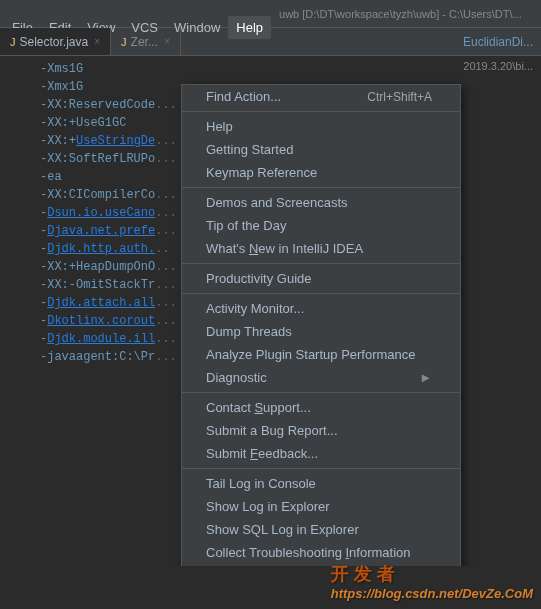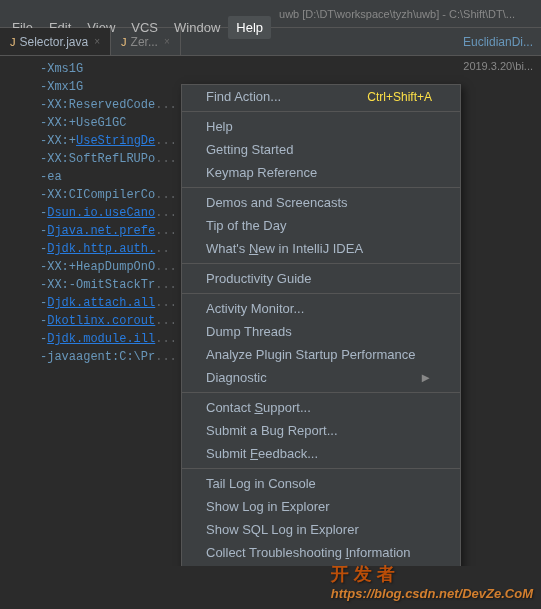--- a/index.html
+++ b/index.html
@@ -129,21 +129,21 @@
       padding: 4px 28px 4px 24px;
       color: #a9b7c6;
       cursor: pointer;
       font-size: 13px;
       white-space: nowrap;
       position: relative;
     }
     .menu-item .shortcut {
       margin-left: auto;
       padding-left: 30px;
-      color: #fde047;
+      color: #a3a3a3;
       font-size: 12px;
     }
     .menu-item .arrow {
       margin-left: auto;
       color: #888;
     }
     .menu-separator {
       height: 1px;
       background: #555;
       margin: 3px 0;
@@ -171,21 +171,21 @@
 </head>
 <body>
 
 <div class="menubar">
   <span class="menubar-item">File</span>
   <span class="menubar-item">Edit</span>
   <span class="menubar-item">View</span>
   <span class="menubar-item">VCS</span>
   <span class="menubar-item">Window</span>
   <span class="menubar-item menubar-help active">Help</span>
-  <span style="margin-left:8px; color:#888; font-size:11px;">uwb [D:\DT\workspace\tyzh\uwb] - C:\Shift\DT\...</span>
+  <span style="margin-left:8px; color:#888; font-size:11px;">uwb [D:\DT\workspace\tyzh\uwb] - C:\Users\DT\...</span>
 </div>
 
 <div class="tabs-bar">
   <div class="tab active">
     <span class="java-icon">J</span>
     <span>Selector.java</span>
     <span class="tab-close">×</span>
   </div>
   <div class="tab">
     <span class="java-icon">J</span>

